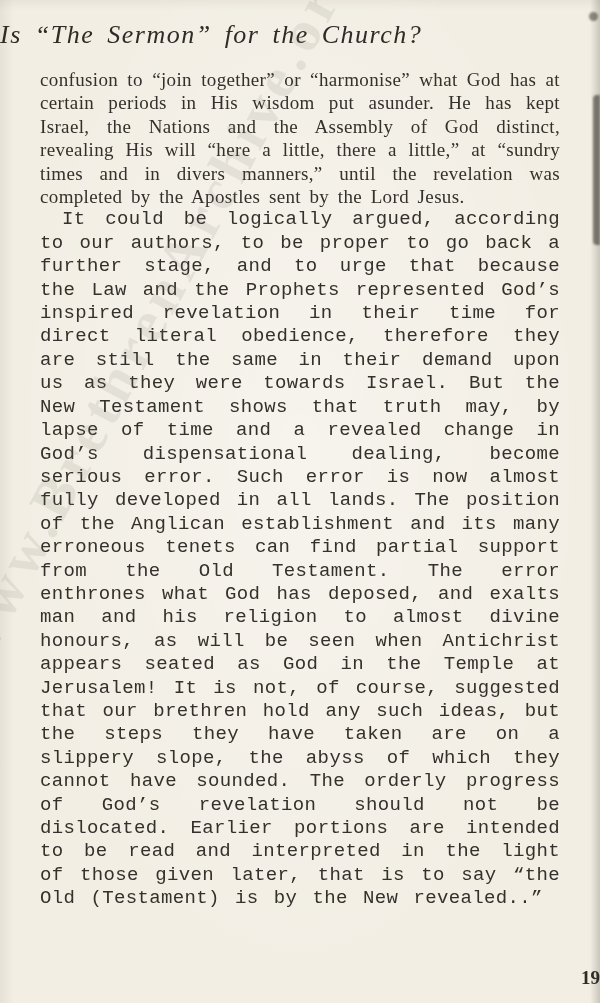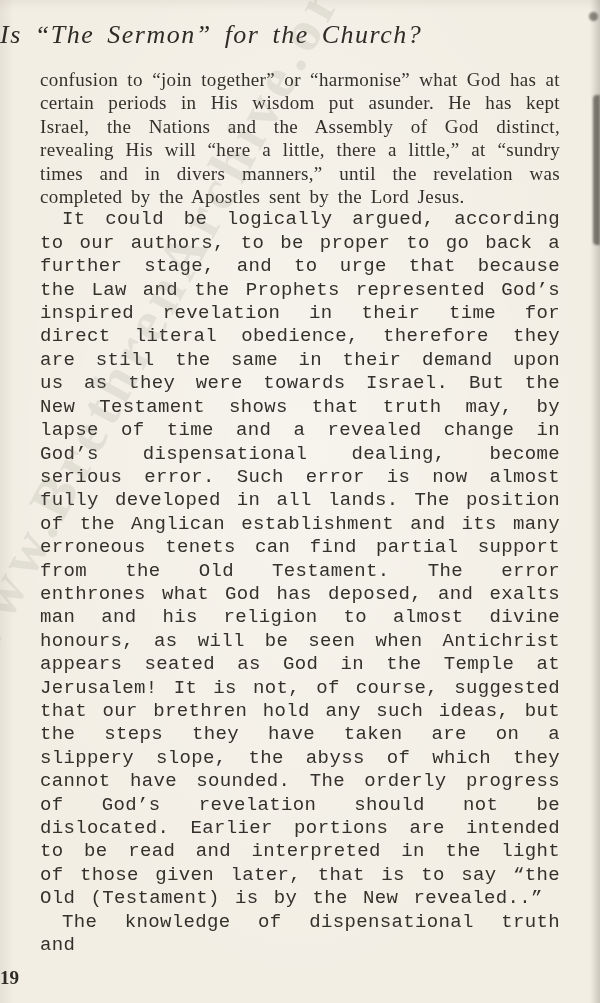--- a/index.html
+++ b/index.html
@@ -80,39 +80,38 @@
   }
   .body-text p.indent {
     text-indent: 22px;
     font-family: Liberation Mono, monospace;
   }
   .page-number {
     position: absolute;
     bottom: 14px;
     left: 0;
     width: 100%;
-    text-align: left;
+    text-align: right;
     font-size: 19px;
     font-weight: bold;
     color: #2e2c26;
   }
 </style>
 </head>
 <body>
 
 <div class="page">
 
   <div class="watermark">www.BrethrenArchive.org</div>
 
   <div class="scan-dot"></div>
   <div class="scan-smudge"></div>
 
   <div class="running-header">Is “The Sermon” for the Church?</div>
 
   <div class="body-text">
       <p class="">confusion to “join together” or “harmonise” what God has at certain periods in His wisdom put asunder.  He has kept Israel, the Nations and the Assembly of God distinct, revealing His will “here a little, there a little,” at “sundry times and in divers manners,” until the revelation was completed by the Apostles sent by the Lord Jesus.</p>
       <p class="indent">It could be logically argued, according to our authors, to be proper to go back a further stage, and to urge that because the Law and the Prophets represented God’s inspired revelation in their time for direct literal obedience, therefore they are still the same in their demand upon us as they were towards Israel.  But the New Testament shows that truth may, by lapse of time and a revealed change in God’s dispensational dealing, become serious error.  Such error is now almost fully developed in all lands.  The position of the Anglican establishment and its many erroneous tenets can find partial support from the Old Testament.  The error enthrones what God has deposed, and exalts man and his religion to almost divine honours, as will be seen when Antichrist appears seated as God in the Temple at Jerusalem!  It is not, of course, suggested that our brethren hold any such ideas, but the steps they have taken are on a slippery slope, the abyss of which they cannot have sounded.  The orderly progress of God’s revelation should not be dislocated.  Earlier portions are intended to be read and interpreted in the light of those given later, that is to say “the Old (Testament) is by the New revealed..”</p>
-      <p class="indent">The knowledge of dispensational truth and</p>
     </div>
 
   <div class="page-number">19</div>
 
 </div>
 
 </body></html>

